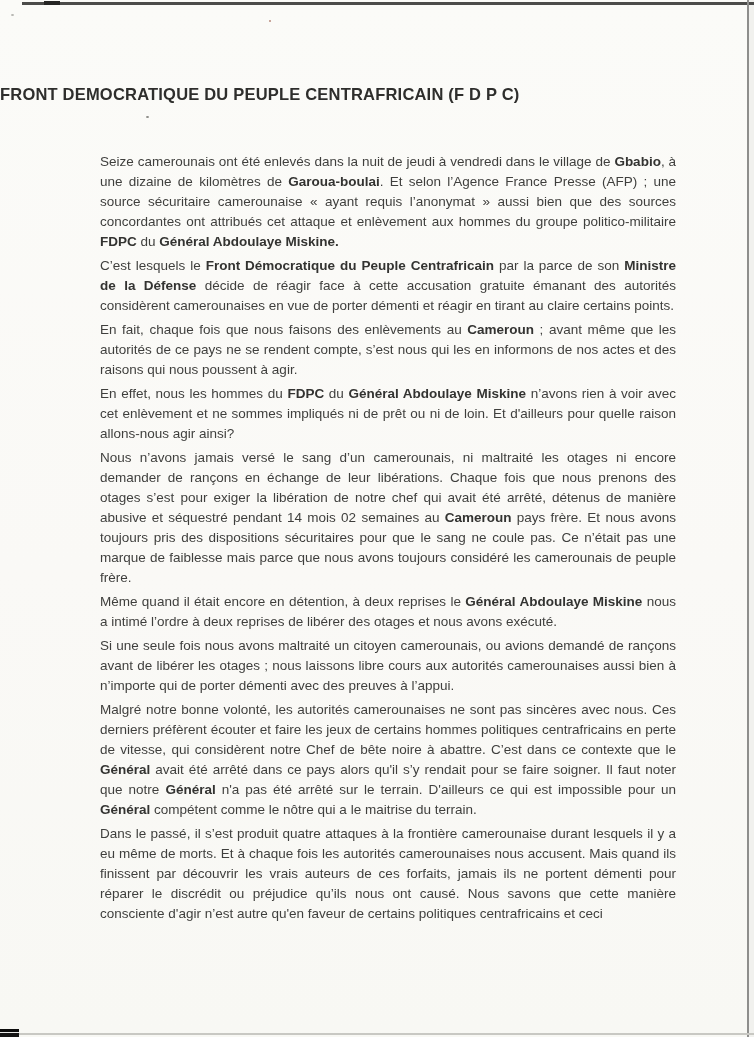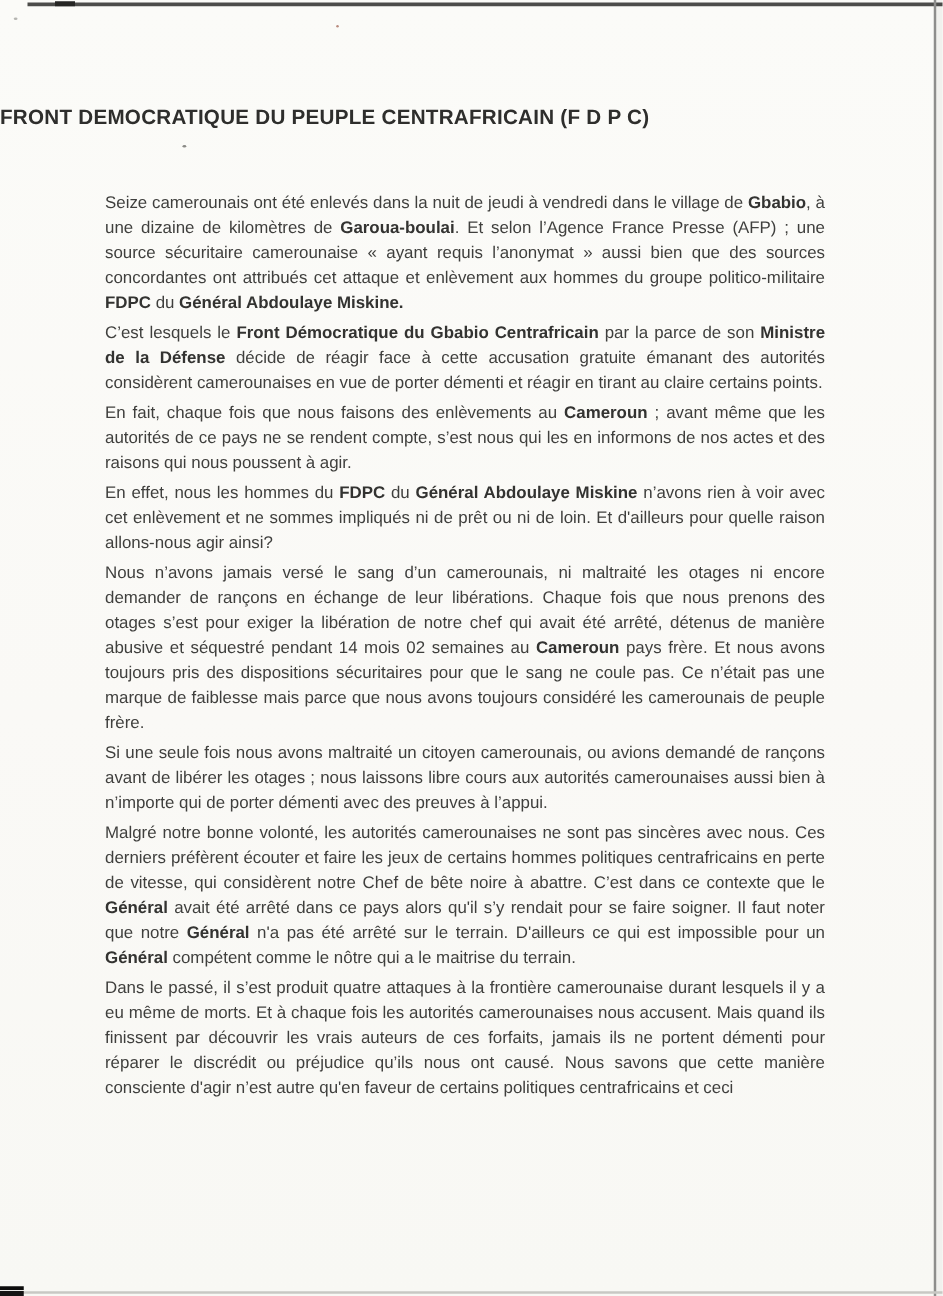--- a/index.html
+++ b/index.html
@@ -74,21 +74,21 @@
     font-size: 16.5px;
     font-weight: bold;
     line-height: 20px;
     margin: 0;
     letter-spacing: 0.2px;
   }
   .titles h2 { margin-top: 17px; }
 
   .content {
     position: absolute;
-    left: 84px; top: 152px;
+    left: 100px; top: 152px;
     width: 576px;
     color: #3f3f3d;
   }
   .content p {
     margin: 0 0 4px 0;
     font-size: 13.5px;
     line-height: 20px;
     text-align: justify;
   }
   .content .bold {
@@ -109,21 +109,22 @@
   <div class="speck speck-1"></div>
   <div class="speck speck-2"></div>
   <div class="speck speck-3"></div>
 
   <div class="titles">
     <h1>FRONT DEMOCRATIQUE DU PEUPLE CENTRAFRICAIN (F D P C)</h1>
   </div>
 
   <div class="content">
       <p><span>Seize camerounais ont été enlevés dans la nuit de jeudi à vendredi dans le village de </span><span class="bold">Gbabio</span><span>, à une dizaine de kilomètres de </span><span class="bold">Garoua-boulai</span><span>. Et selon l’Agence France Presse (AFP) ; une source sécuritaire camerounaise « ayant requis l’anonymat » aussi bien que des sources concordantes ont attribués cet attaque et enlèvement aux hommes du groupe politico-militaire </span><span class="bold">FDPC</span><span> du </span><span class="bold">Général Abdoulaye Miskine.</span></p>
-      <p><span>C’est lesquels le </span><span class="bold">Front Démocratique du Gbabio Centrafricain</span><span> par la parce de son </span><span class="bold">Ministre de la Défense</span><span> décide de réagir face à cette accusation gratuite émanant des autorités considèrent camerounaises en vue de porter démenti et réagir en tirant au claire certains points.</span></p>
+      <p><span>C’est lesquels le </span><span class="bold">Front Démocratique du Peuple Centrafricain</span><span> par la parce de son </span><span class="bold">Ministre de la Défense</span><span> décide de réagir face à cette accusation gratuite émanant des autorités considèrent camerounaises en vue de porter démenti et réagir en tirant au claire certains points.</span></p>
       <p><span>En fait, chaque fois que nous faisons des enlèvements au </span><span class="bold">Cameroun</span><span> ; avant même que les autorités de ce pays ne se rendent compte, s’est nous qui les en informons de nos actes et des raisons qui nous poussent à agir.</span></p>
       <p><span>En effet, nous les hommes du </span><span class="bold">FDPC</span><span> du </span><span class="bold">Général Abdoulaye Miskine</span><span> n’avons rien à voir avec cet enlèvement et ne sommes impliqués ni de prêt ou ni de loin. Et d'ailleurs pour quelle raison allons-nous agir ainsi?</span></p>
       <p><span>Nous n’avons jamais versé le sang d’un camerounais, ni maltraité les otages ni encore demander de rançons en échange de leur libérations. Chaque fois que nous prenons des otages s’est pour exiger la libération de notre chef qui avait été arrêté, détenus de manière abusive et séquestré pendant 14 mois 02 semaines au </span><span class="bold">Cameroun</span><span> pays frère. Et nous avons toujours pris des dispositions sécuritaires pour que le sang ne coule pas. Ce n’était pas une marque de faiblesse mais parce que nous avons toujours considéré les camerounais de peuple frère.</span></p>
+      <p><span>Même quand il était encore en détention, à deux reprises le </span><span class="bold">Général Abdoulaye Miskine</span><span> nous a intimé l’ordre à deux reprises de libérer des otages et nous avons exécuté.</span></p>
       <p><span>Si une seule fois nous avons maltraité un citoyen camerounais, ou avions demandé de rançons avant de libérer les otages ; nous laissons libre cours aux autorités camerounaises aussi bien à n’importe qui de porter démenti avec des preuves à l’appui.</span></p>
       <p><span>Malgré notre bonne volonté, les autorités camerounaises ne sont pas sincères avec nous. Ces derniers préfèrent écouter et faire les jeux de certains hommes politiques centrafricains en perte de vitesse, qui considèrent notre Chef de bête noire à abattre. C’est dans ce contexte que le </span><span class="bold">Général</span><span> avait été arrêté dans ce pays alors qu'il s’y rendait pour se faire soigner. Il faut noter que notre </span><span class="bold">Général</span><span> n'a pas été arrêté sur le terrain. D'ailleurs ce qui est impossible pour un </span><span class="bold">Général</span><span> compétent comme le nôtre  qui a le maitrise du terrain.</span></p>
       <p><span>Dans le passé, il s’est produit quatre attaques à la frontière camerounaise durant lesquels il y a eu même de morts. Et à chaque fois les autorités camerounaises nous accusent. Mais quand ils finissent par découvrir les vrais auteurs de ces forfaits, jamais ils ne portent démenti pour réparer le discrédit ou préjudice qu’ils nous ont causé. Nous savons que cette manière consciente d'agir n’est autre qu'en faveur de certains politiques centrafricains et ceci</span></p>
     </div>
 </div>
 
 </body></html>

